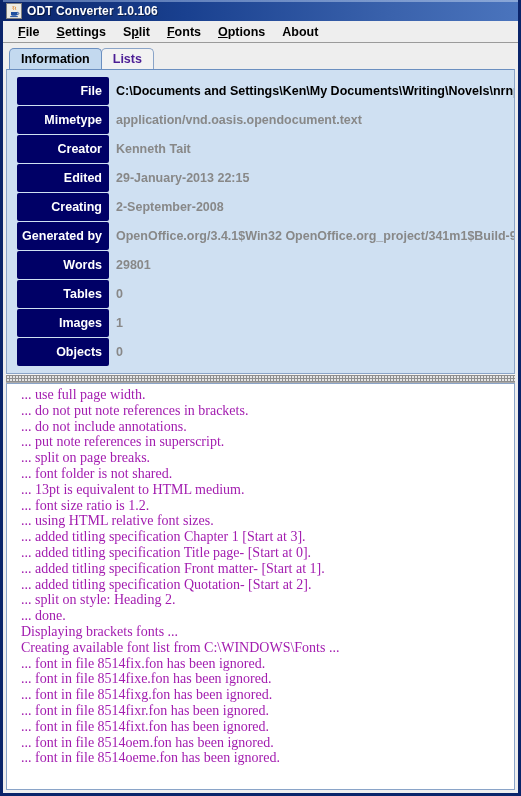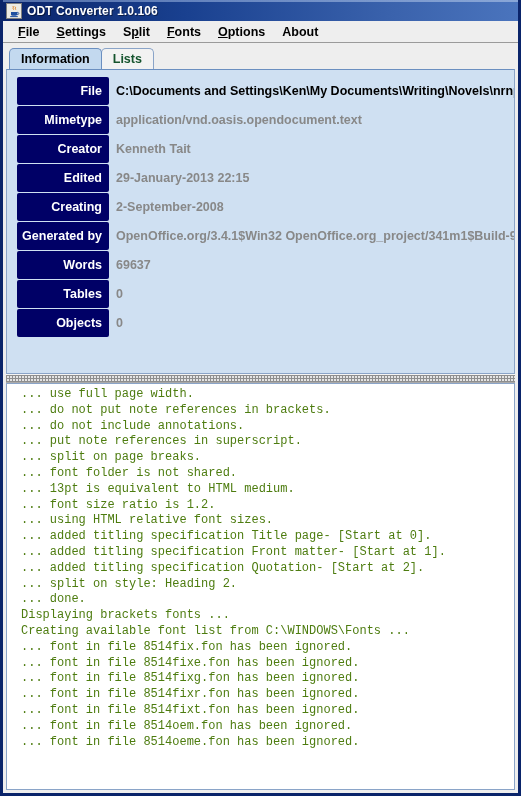--- a/index.html
+++ b/index.html
@@ -103,21 +103,21 @@
     height: 22px;
     display: flex;
     align-items: flex-end;
     padding-left: 3px;
     position: relative;
     box-sizing: border-box;
   }
   .tab {
     font-size: 12.5px;
     font-weight: bold;
-    color: #14532d;
+    color: #4c1d95;
     height: 21px;
     line-height: 20px;
     padding: 0 11px;
     box-sizing: border-box;
     border-top-left-radius: 5px;
     border-top-right-radius: 5px;
     border: 1px solid #8aa4c8;
     border-bottom: none;
     background: #f2f2f2;
     margin-right: -1px;
@@ -206,25 +206,25 @@
   .log-panel {
     flex: 1 1 auto;
     background: #ffffff;
     border: 1px solid #8aa4c8;
     box-sizing: border-box;
     padding: 3px 0 0 14px;
     overflow: hidden;
     min-height: 0;
   }
   .log-line {
-    font-size: 12px;
+    font-size: 14px;
     line-height: 15.8px;
-    color: #4d7c0f;
+    color: #a21caf;
     white-space: pre;
-    font-family: Liberation Mono, monospace;
+    font-family: Liberation Serif, serif;
   }
 </style>
 </head>
 <body>
 
 <div class="window">
 
   <div class="titlebar">
     <div class="title-icon">
       <svg width="14" height="14" viewBox="0 0 14 14">
@@ -276,44 +276,49 @@
           <div class="info-row">
             <div class="info-label">Creating</div>
             <div class="info-value">2-September-2008</div>
           </div>
           <div class="info-row">
             <div class="info-label">Generated by</div>
             <div class="info-value">OpenOffice.org/3.4.1$Win32 OpenOffice.org_project/341m1$Build-9593</div>
           </div>
           <div class="info-row">
             <div class="info-label">Words</div>
-            <div class="info-value">69637</div>
+            <div class="info-value">29801</div>
           </div>
           <div class="info-row">
             <div class="info-label">Tables</div>
             <div class="info-value">0</div>
+          </div>
+          <div class="info-row">
+            <div class="info-label">Images</div>
+            <div class="info-value">1</div>
           </div>
           <div class="info-row">
             <div class="info-label">Objects</div>
             <div class="info-value">0</div>
           </div>
         </div>
 
       <div class="divider"></div>
 
       <div class="log-panel" id="log-panel">
           <div class="log-line">... use full page width.</div>
           <div class="log-line">... do not put note references in brackets.</div>
           <div class="log-line">... do not include annotations.</div>
           <div class="log-line">... put note references in superscript.</div>
           <div class="log-line">... split on page breaks.</div>
           <div class="log-line">... font folder is not shared.</div>
           <div class="log-line">... 13pt is equivalent to HTML medium.</div>
           <div class="log-line">... font size ratio is 1.2.</div>
           <div class="log-line">... using HTML relative font sizes.</div>
+          <div class="log-line">... added titling specification Chapter 1 [Start at 3].</div>
           <div class="log-line">... added titling specification Title page- [Start at 0].</div>
           <div class="log-line">... added titling specification Front matter- [Start at 1].</div>
           <div class="log-line">... added titling specification Quotation- [Start at 2].</div>
           <div class="log-line">... split on style: Heading 2.</div>
           <div class="log-line">... done.</div>
           <div class="log-line">Displaying brackets fonts ...</div>
           <div class="log-line">Creating available font list from C:\WINDOWS\Fonts ...</div>
           <div class="log-line">... font in file 8514fix.fon has been ignored.</div>
           <div class="log-line">... font in file 8514fixe.fon has been ignored.</div>
           <div class="log-line">... font in file 8514fixg.fon has been ignored.</div>

